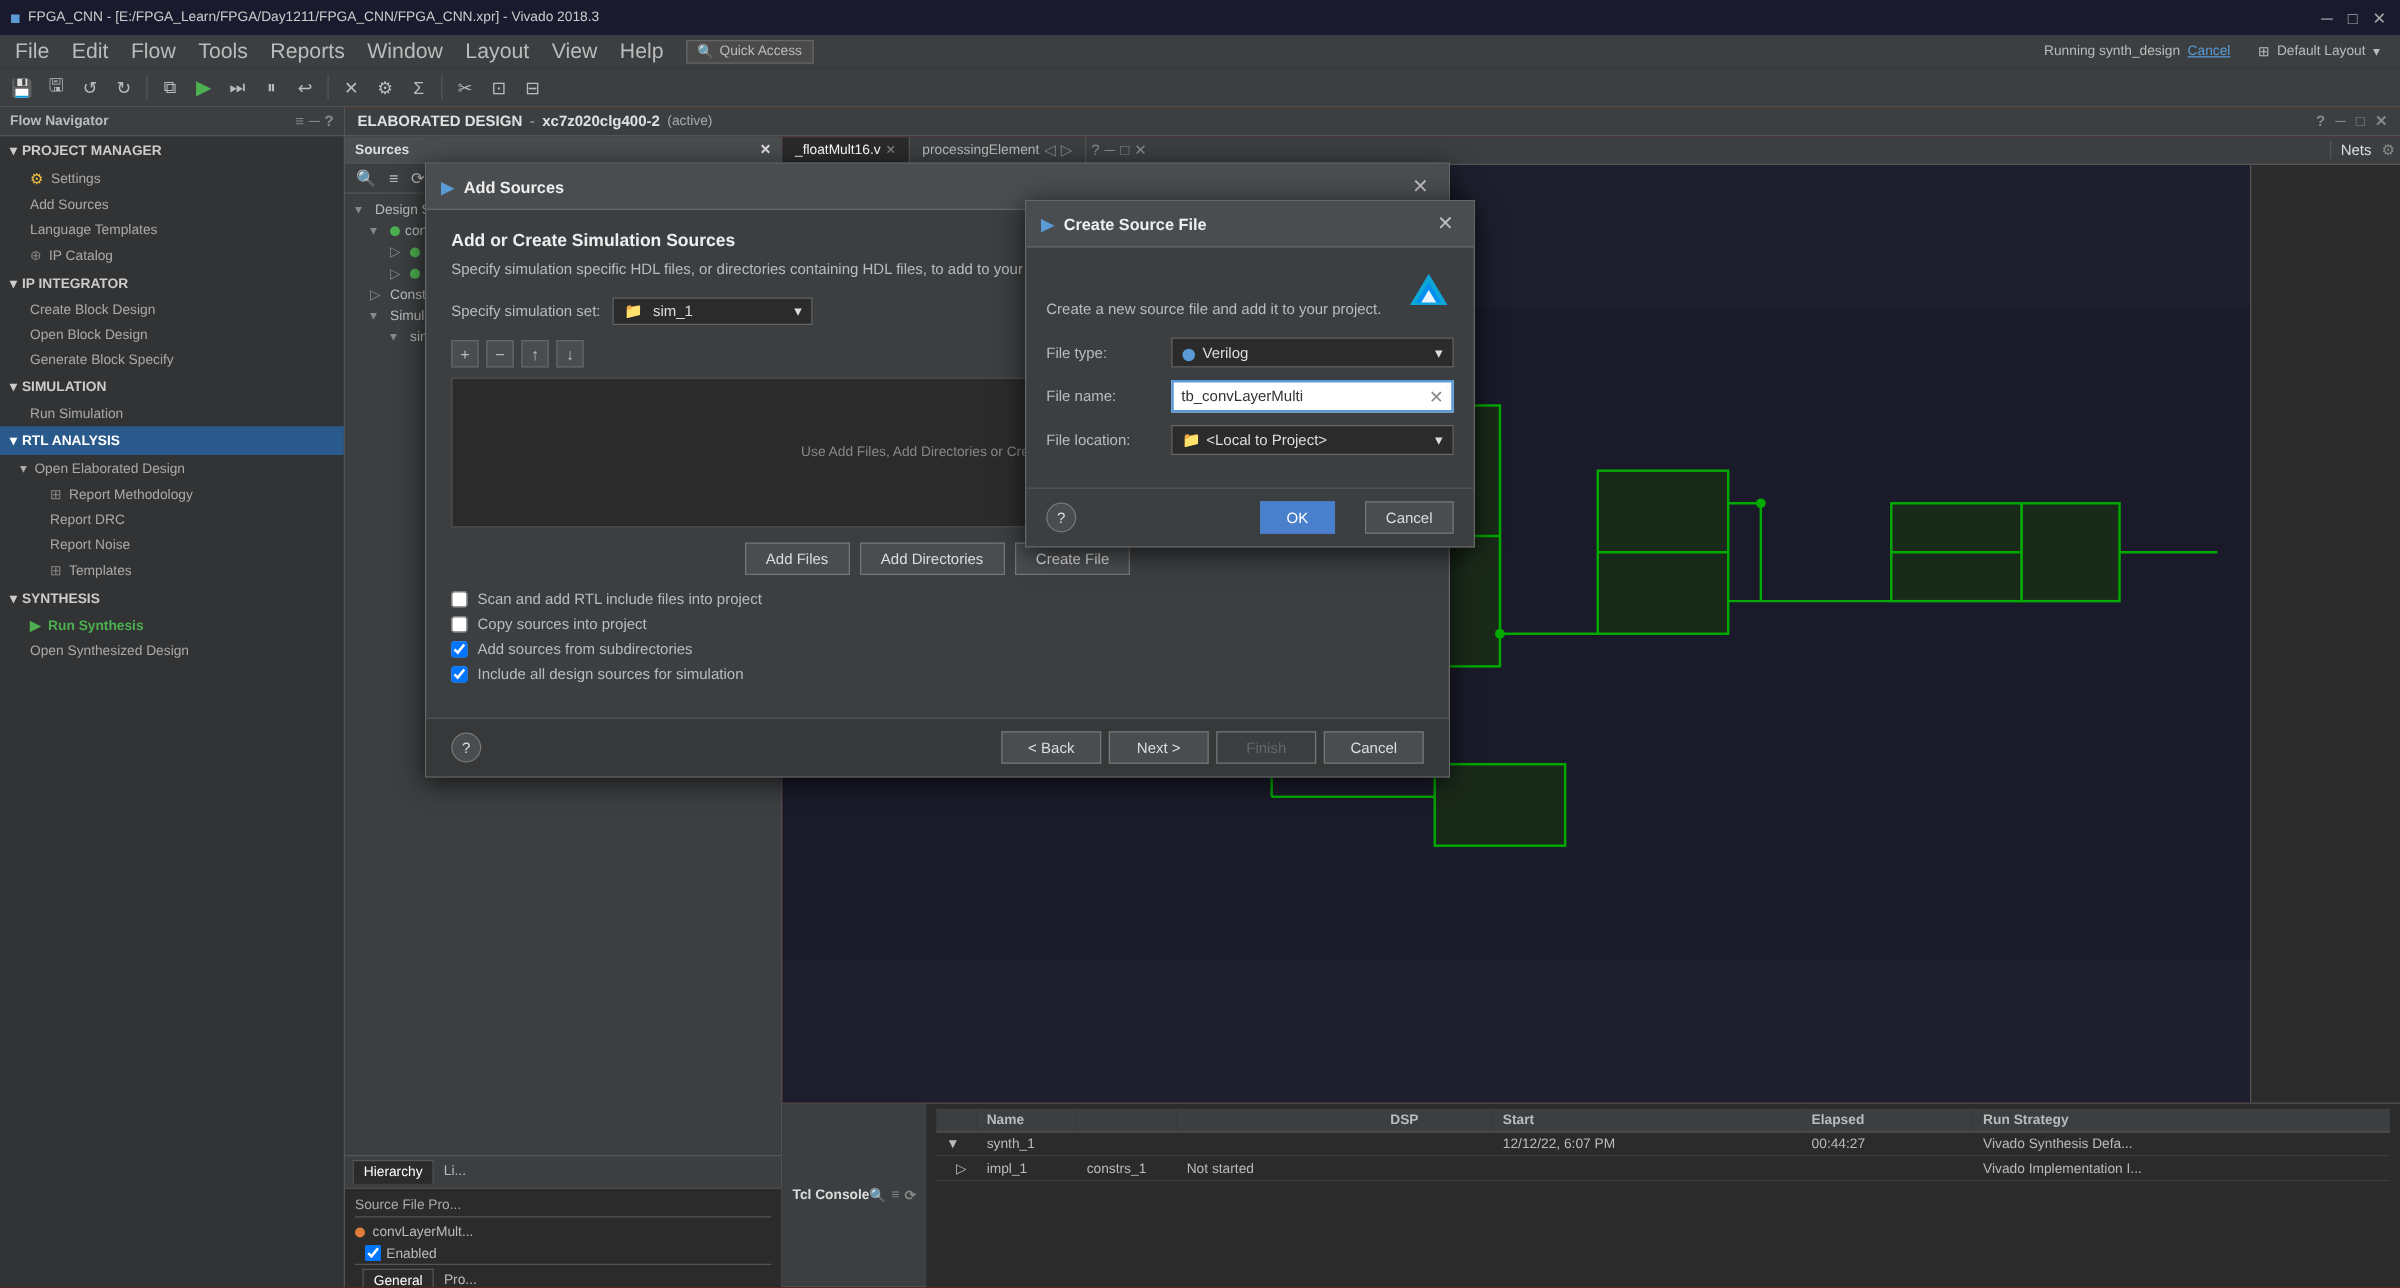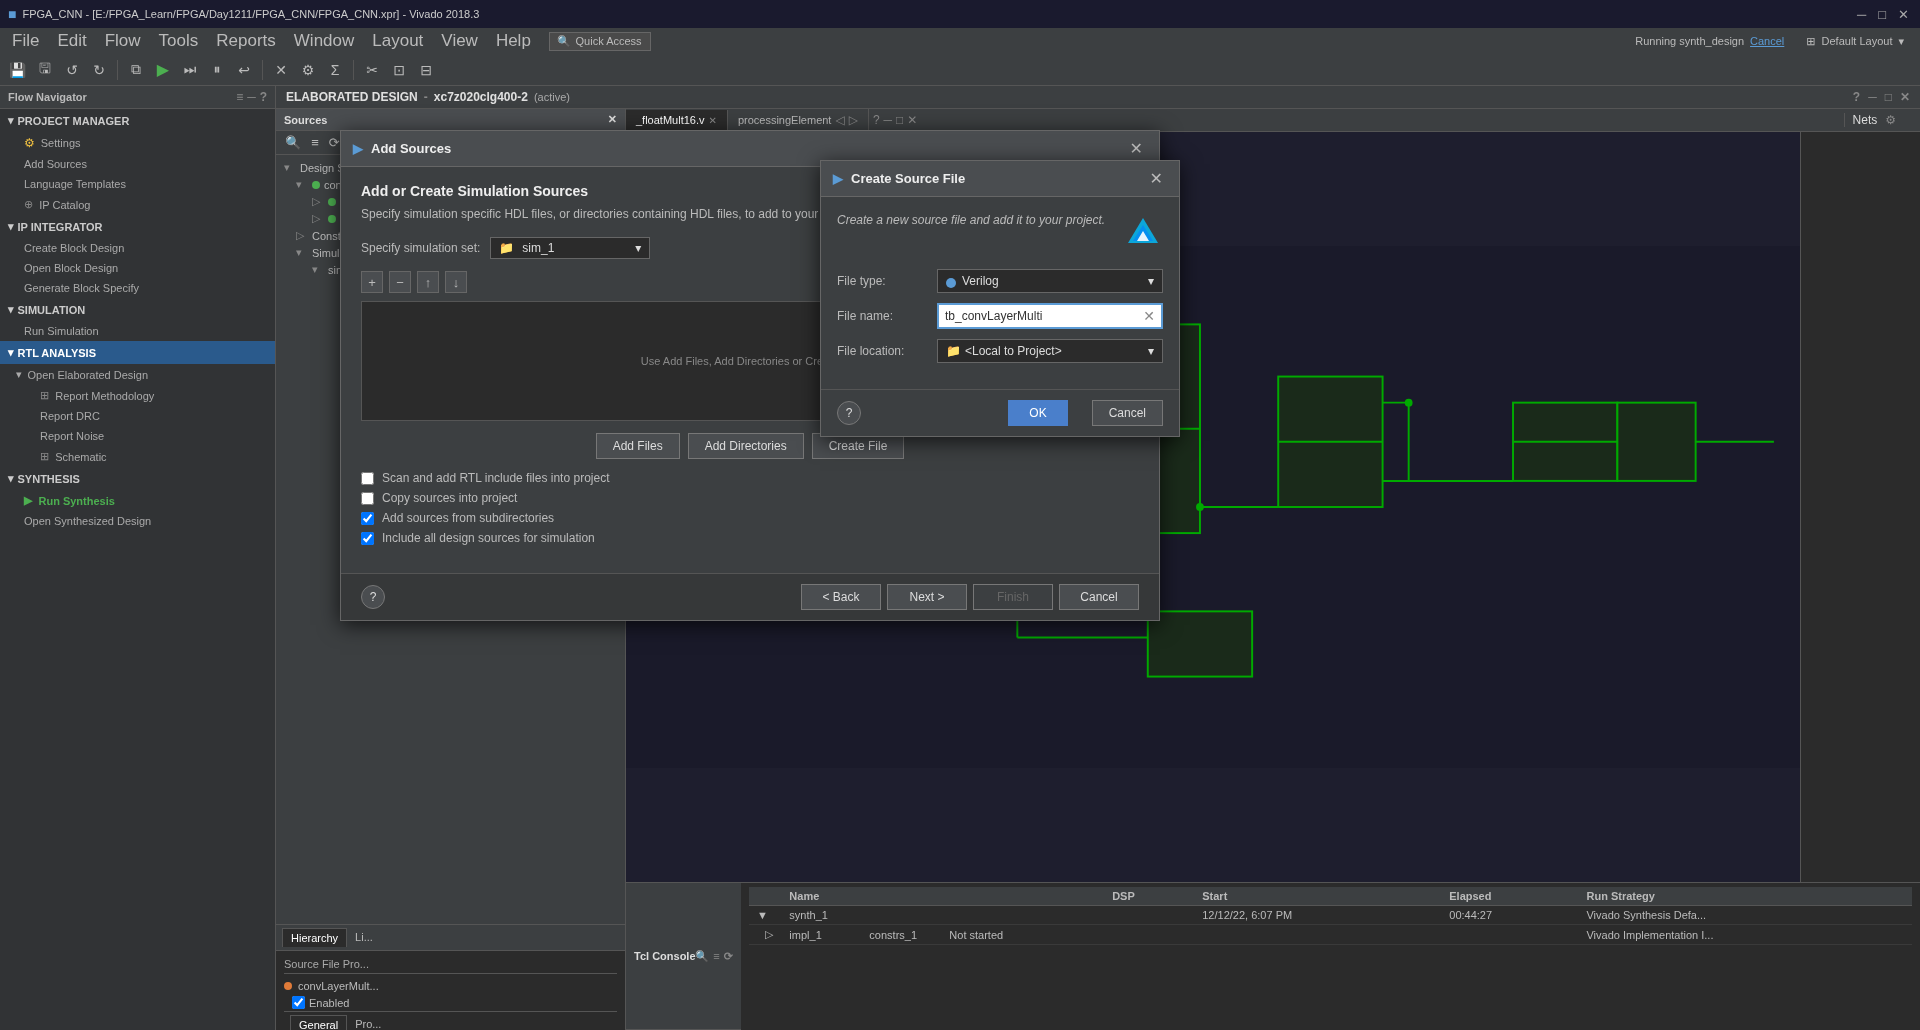--- a/index.html
+++ b/index.html
@@ -461,23 +461,22 @@
       z-index: 200;
     }
     .create-src-body {
       padding: 16px 16px;
     }
     .create-src-desc {
       font-size: 12px;
       color: #bbb;
       margin-bottom: 16px;
       display: flex;
-      align-items: flex-start;
+      align-items: flex-end;
       gap: 10px;
-      font-style: italic;
     }
     .form-row {
       display: flex;
       align-items: center;
       margin-bottom: 10px;
     }
     .form-label {
       width: 100px;
       font-size: 12px;
       color: #bbb;
@@ -697,21 +696,21 @@
         <span>Report Methodology</span>
       </div>
       <div class="nav-item" style="padding-left:40px;">
         <span>Report DRC</span>
       </div>
       <div class="nav-item" style="padding-left:40px;">
         <span>Report Noise</span>
       </div>
       <div class="nav-item" style="padding-left:40px;">
         <span class="report-icon">⊞</span>
-        <span>Schematic</span>
+        <span>Templates</span>
       </div>
     </div>
 
     <div class="nav-section">
       <div class="nav-group-header">
         <span>▾</span>
         <span>SYNTHESIS</span>
       </div>
       <div class="nav-item run-synthesis">
         <span class="arrow-right">▶</span>
@@ -816,21 +815,21 @@
             <span>processingElement</span>
             <span class="tab-arrow">◁</span>
             <span class="tab-arrow">▷</span>
           </div>
           <div style="display:flex; gap:4px; color:#888; font-size:12px; margin-left:4px; align-items:center;">
             <span>?</span>
             <span>─</span>
             <span>□</span>
             <span>✕</span>
           </div>
-          <div style="margin-left:auto; display:flex; align-items:center; padding-right:24px; gap:8px; border-left:1px solid #555; padding-left:8px;">
+          <div style="margin-left:auto; display:flex; align-items:center; padding-right:4px; gap:8px; border-left:1px solid #555; padding-left:8px;">
             <span style="color:#ddd;">Nets</span>
             <span style="color:#888;">⚙</span>
           </div>
         </div>
         <div class="schematic-content">
           <div class="schematic-canvas">
             <svg class="circuit-svg" viewBox="0 0 900 400">
               <rect width="900" height="400" fill="#1a1a2a"></rect>
 
               <g stroke="#00aa00" stroke-width="1.5" fill="none">

